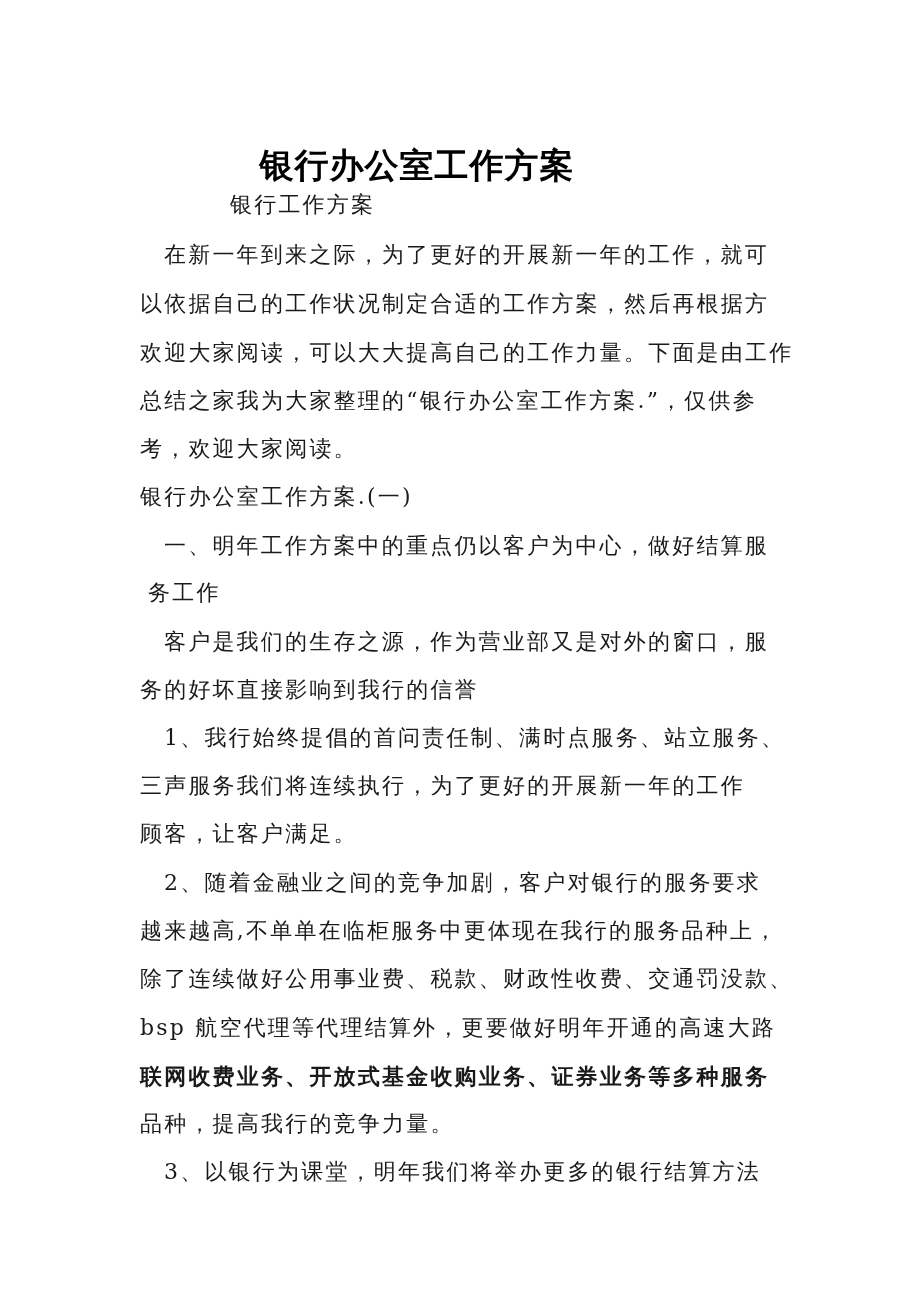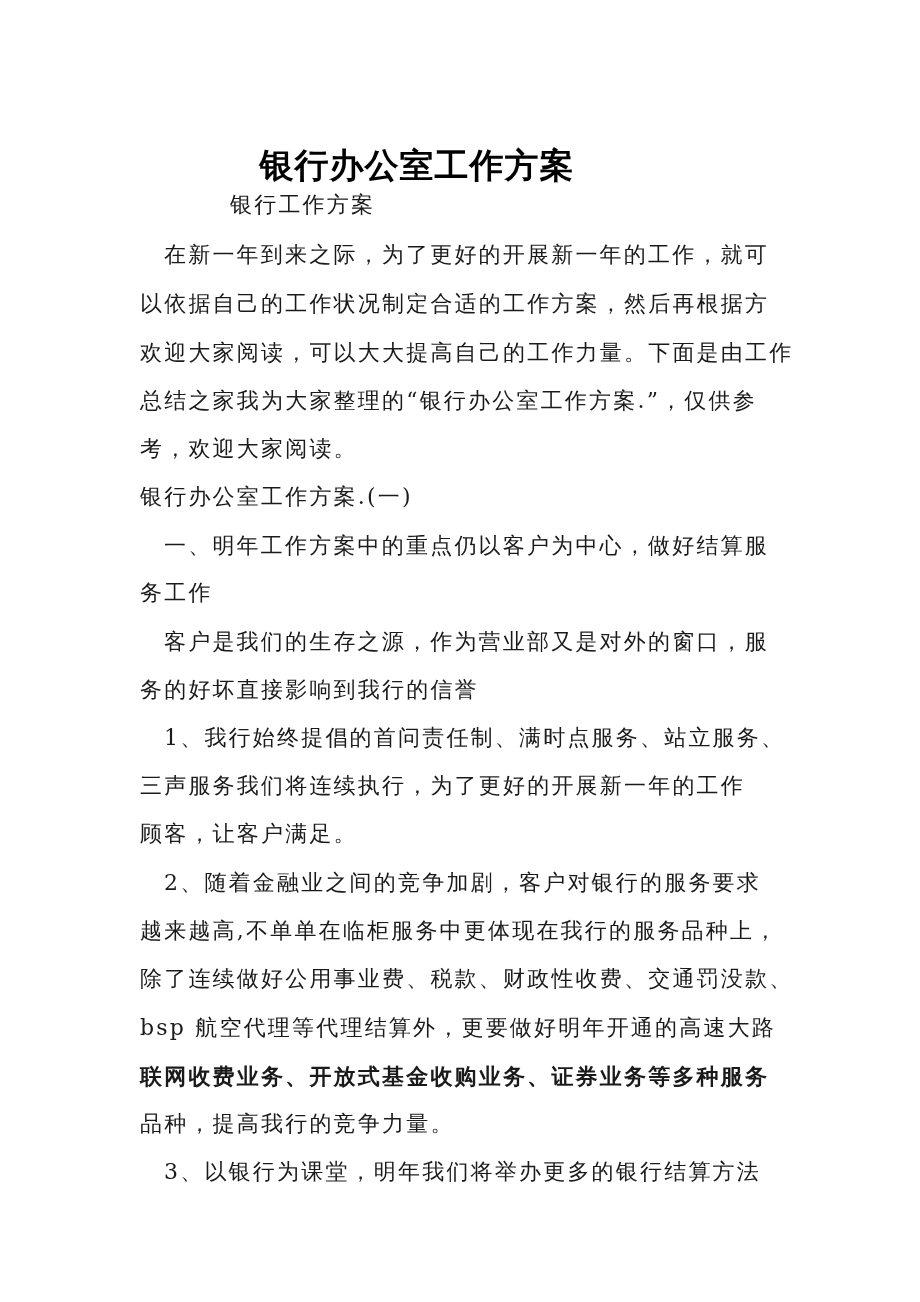--- a/index.html
+++ b/index.html
@@ -18,21 +18,21 @@
 
 <div>
   <div class="line" style="left: 230px; top: 190px;">银行工作方案</div>
   <div class="line" style="left: 164px; top: 240px;">在新一年到来之际，为了更好的开展新一年的工作，就可</div>
   <div class="line" style="left: 140px; top: 289px;">以依据自己的工作状况制定合适的工作方案，然后再根据方</div>
   <div class="line" style="left: 140px; top: 338px;">欢迎大家阅读，可以大大提高自己的工作力量。下面是由工作</div>
   <div class="line" style="left: 140px; top: 386px;">总结之家我为大家整理的“银行办公室工作方案.”，仅供参</div>
   <div class="line" style="left: 140px; top: 434px;">考，欢迎大家阅读。</div>
   <div class="line" style="left: 140px; top: 482px;">银行办公室工作方案.(一)</div>
   <div class="line" style="left: 164px; top: 531px;">一、明年工作方案中的重点仍以客户为中心，做好结算服</div>
-  <div class="line" style="left: 140px; top: 578px;">务工作</div>
+  <div class="line" style="left: 148px; top: 578px;">务工作</div>
   <div class="line" style="left: 164px; top: 627px;">客户是我们的生存之源，作为营业部又是对外的窗口，服</div>
   <div class="line" style="left: 140px; top: 675px;">务的好坏直接影响到我行的信誉</div>
   <div class="line" style="left: 164px; top: 723px;">1、我行始终提倡的首问责任制、满时点服务、站立服务、</div>
   <div class="line" style="left: 140px; top: 771px;">三声服务我们将连续执行，为了更好的开展新一年的工作</div>
   <div class="line" style="left: 140px; top: 819px;">顾客，让客户满足。</div>
   <div class="line" style="left: 164px; top: 868px;">2、随着金融业之间的竞争加剧，客户对银行的服务要求</div>
   <div class="line" style="left: 140px; top: 916px;">越来越高,不单单在临柜服务中更体现在我行的服务品种上，</div>
   <div class="line" style="left: 140px; top: 964px;">除了连续做好公用事业费、税款、财政性收费、交通罚没款、</div>
   <div class="line" style="left: 140px; top: 1013px;">bsp 航空代理等代理结算外，更要做好明年开通的高速大路</div>
   <div class="line" style="left: 140px; top: 1061px; font-weight: bold;">联网收费业务、开放式基金收购业务、证券业务等多种服务</div>

